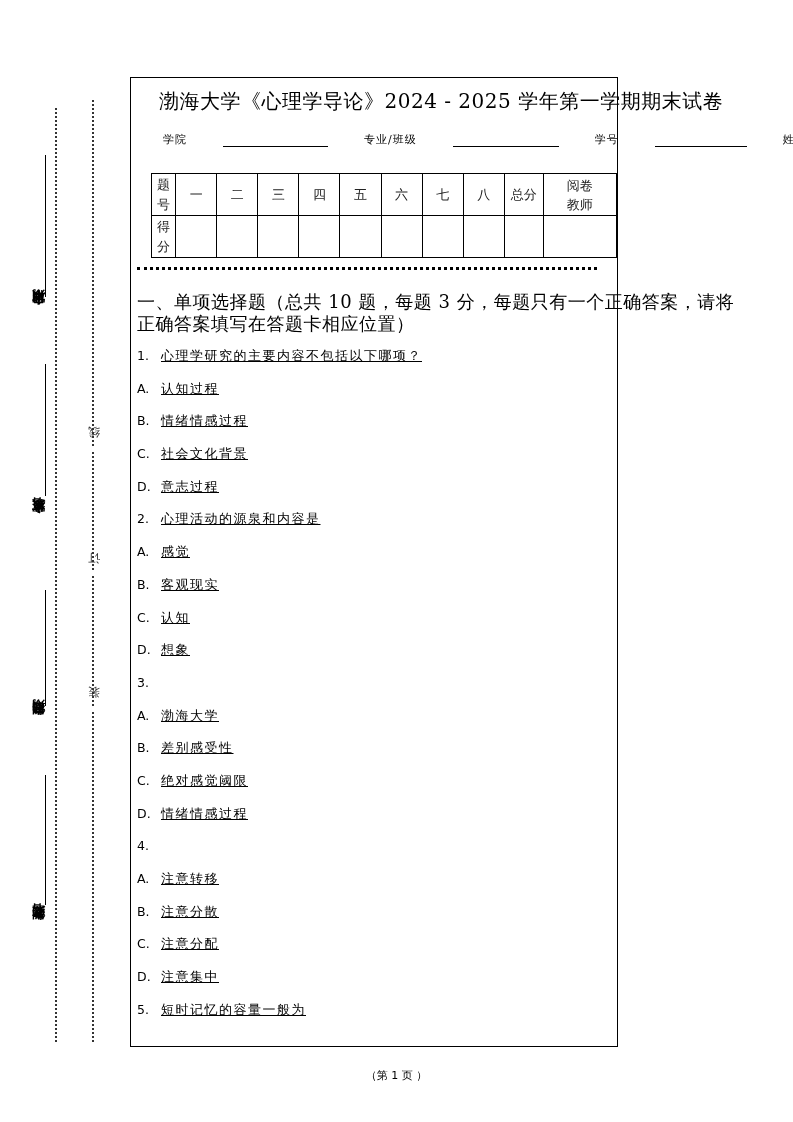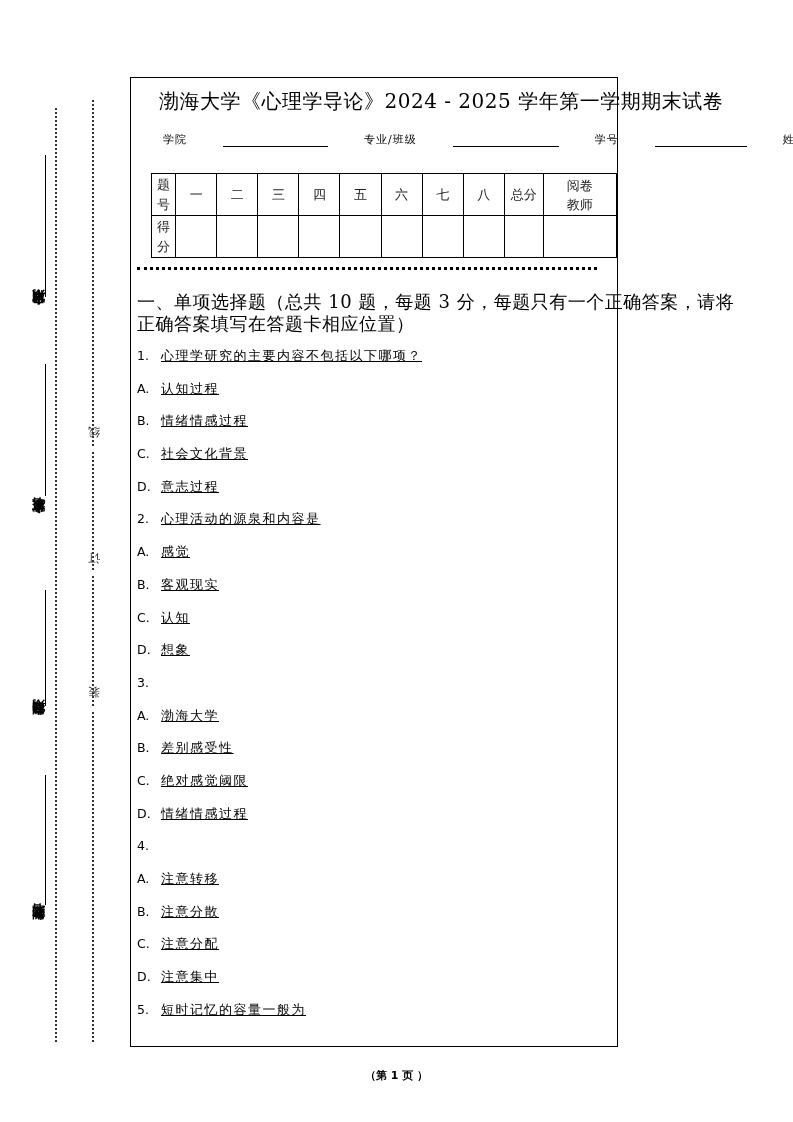--- a/index.html
+++ b/index.html
@@ -45,21 +45,21 @@
     line-height: 22px; letter-spacing: 0.5px; }
 
   .qlist { position: absolute; left: 6px; top: 268px; width: 600px; }
   .qline { height: 32.7px; font-size: 13px; line-height: 20px; white-space: nowrap;
     display: flex; }
   .qline .num { width: 24px; font-family: "DejaVu Sans", "Liberation Sans", sans-serif;
     font-size: 12.5px; }
   .qline .txt { letter-spacing: 1.5px; text-decoration: underline; }
 
   .footer { position: absolute; left: 0; width: 793px; top: 1068px; text-align: center;
-    font-size: 11px; font-weight: bold; font-family: "DejaVu Sans", "Liberation Sans", sans-serif; }
+    font-size: 11px; font-weight: normal; font-family: "DejaVu Sans", "Liberation Sans", sans-serif; }
 </style>
 </head>
 <body>
 
 <div>
   <div class="margin-line-outer"></div>
   <div class="margin-line-inner"></div>
 
   <div class="vline" style="top:155px;height:142px;"></div>
   <div class="vline" style="top:364px;height:132px;"></div>

